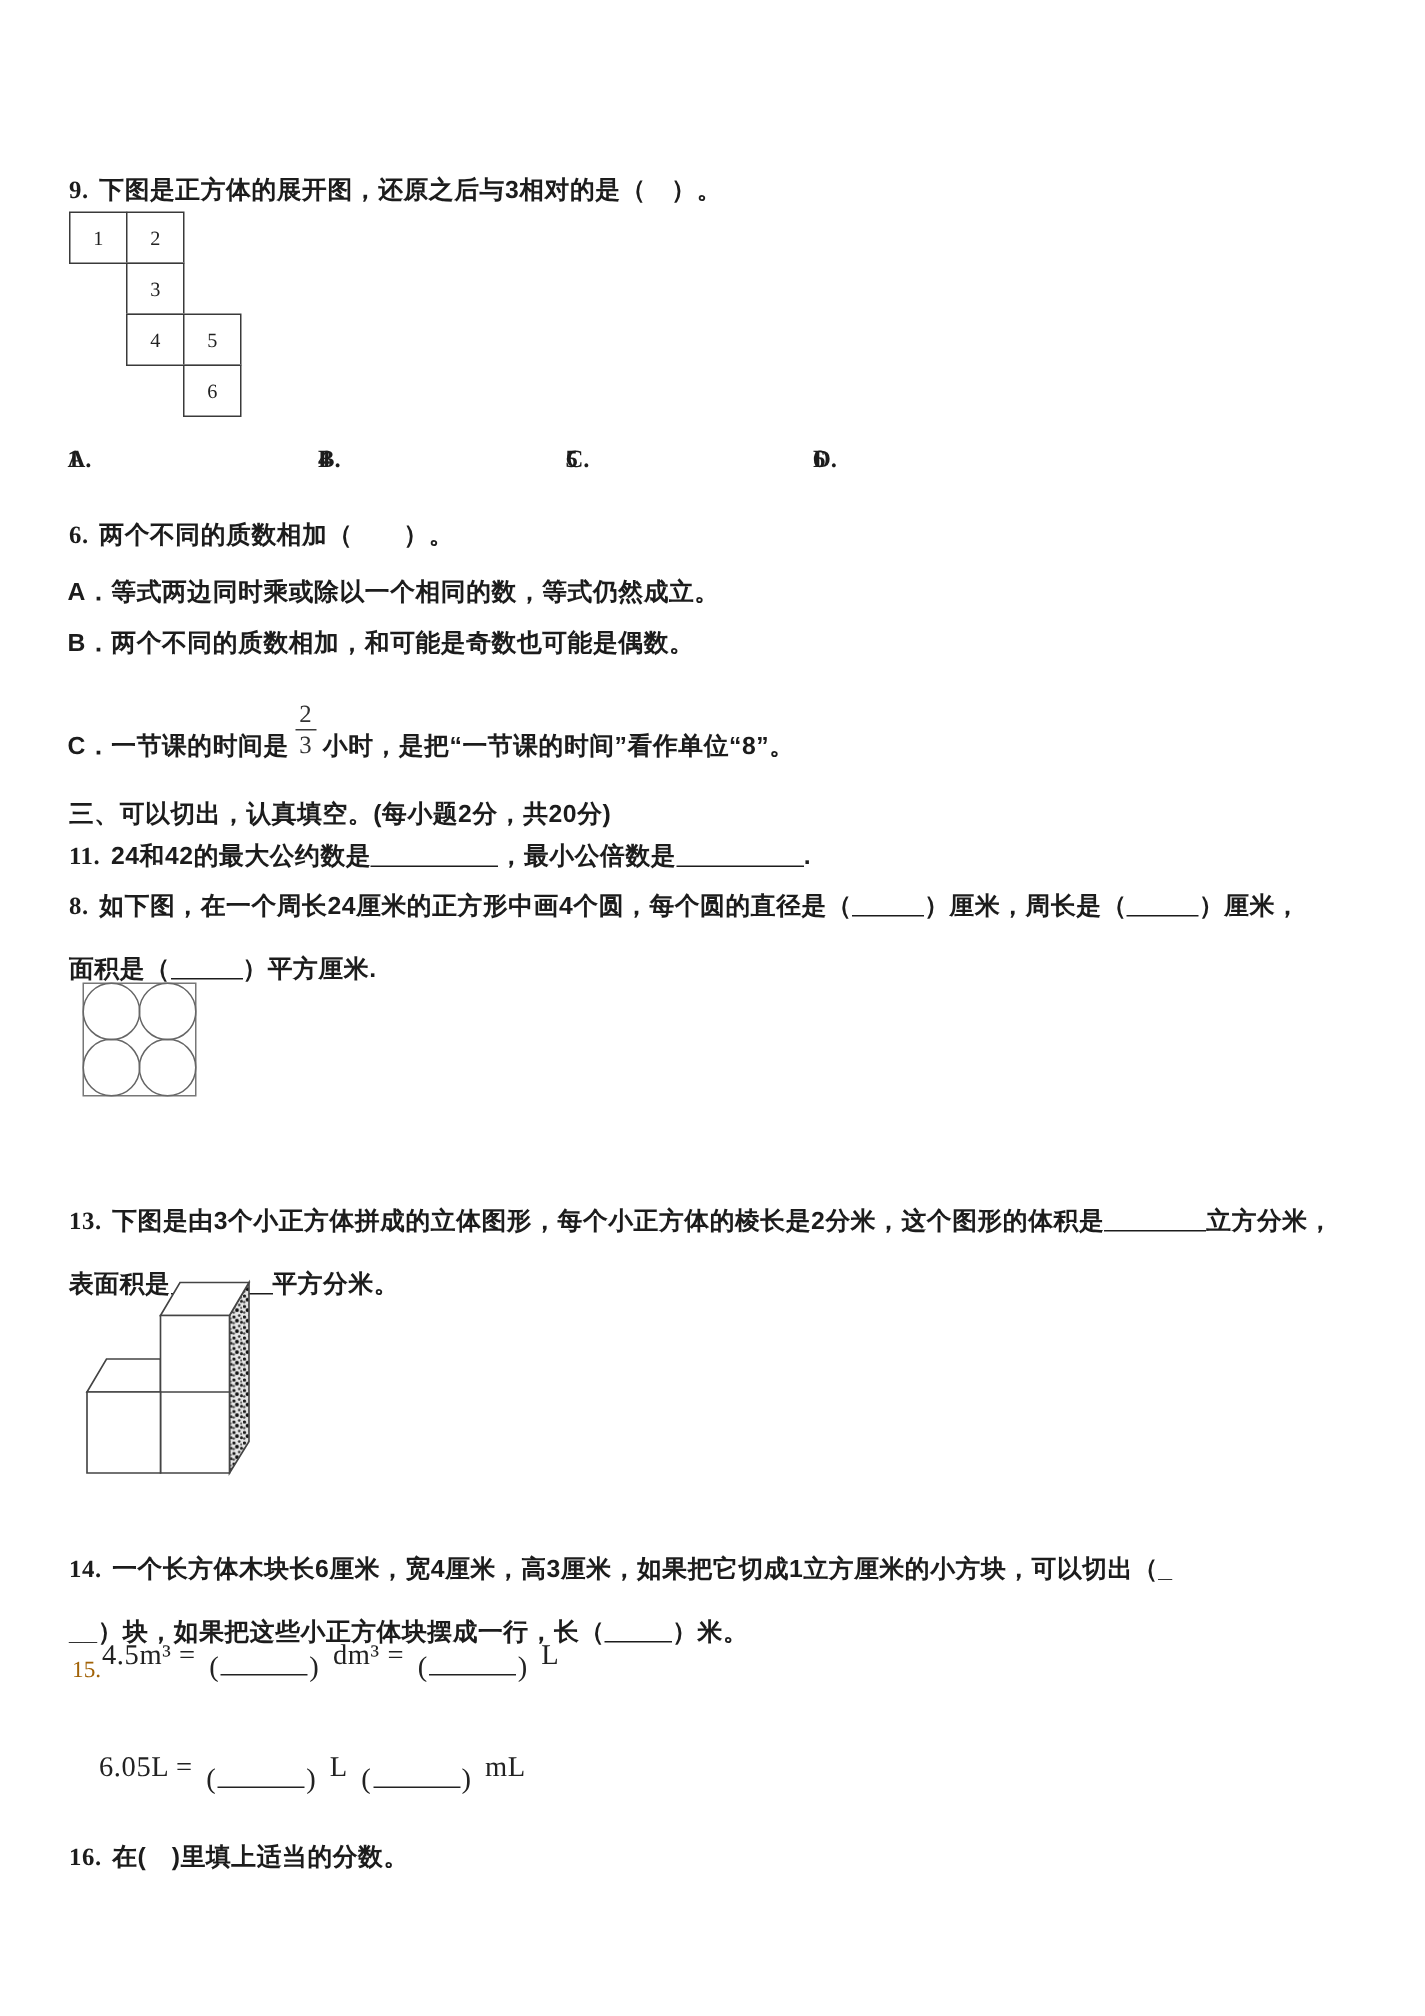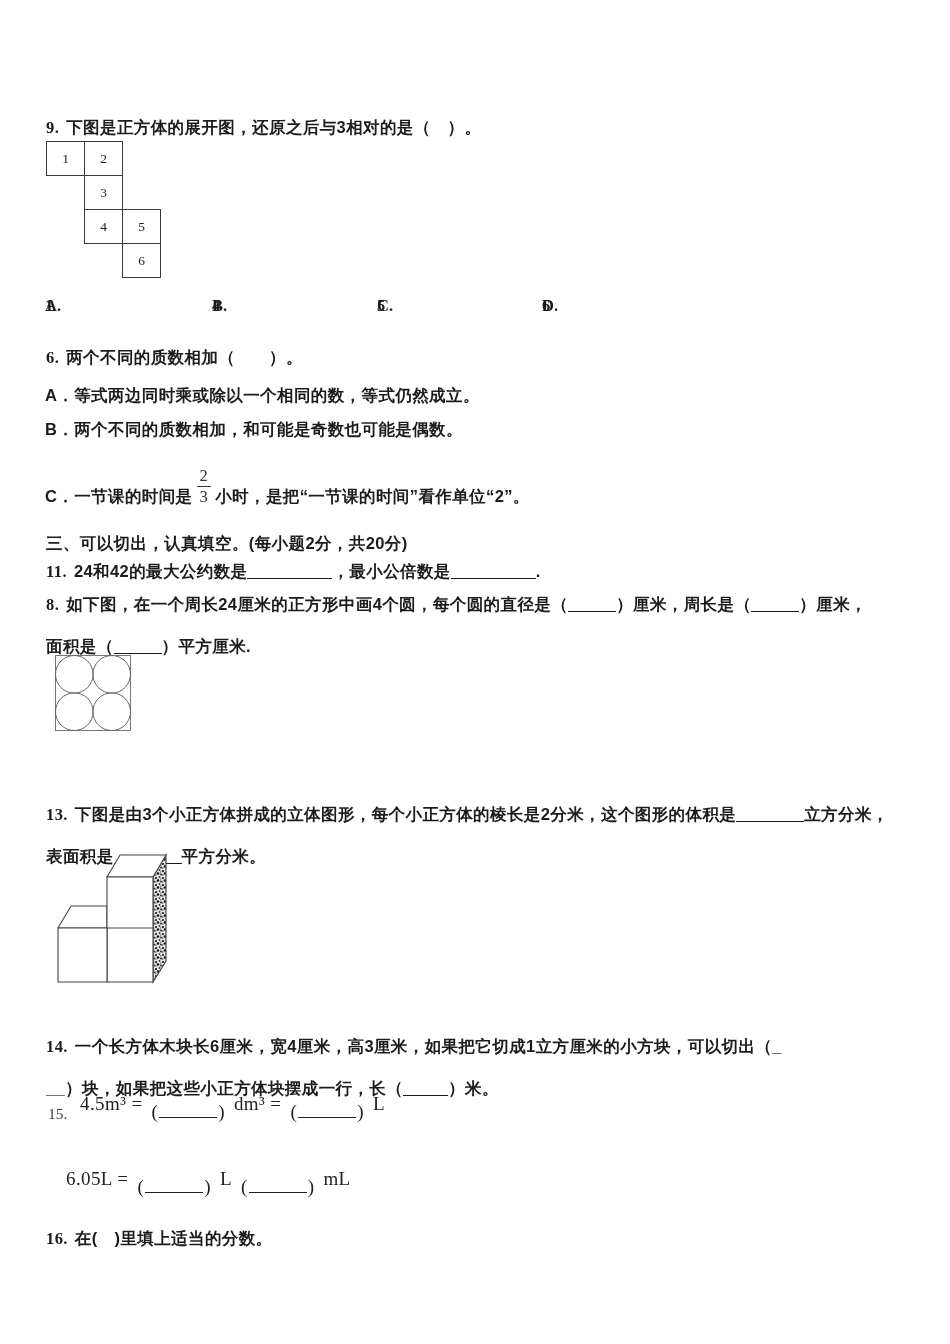--- a/index.html
+++ b/index.html
@@ -31,21 +31,21 @@
   .frac .fd{display:block;padding-top:1px;}
   .cline{line-height:20px;}
   
   .f15{position:absolute;font-family:"Liberation Serif",serif;font-weight:400;
        font-size:19px;color:#222;white-space:nowrap;letter-spacing:.4px;}
   .f15 .pblank{display:inline-block;position:relative;top:8px;margin:0 9px;
        font-size:19px;color:#222;}
   .f15 .bl{display:inline-block;width:58px;border-bottom:1.6px solid #222;
        height:11px;margin:0 1px;}
   .lbl15{position:absolute;font-family:"Liberation Serif",serif;font-weight:400;
-       font-size:15.5px;color:#404040;}
+       font-size:15.5px;color:#a16207;}
   .fig{position:absolute;}
 </style>
 </head>
 <body>
 
 <p class="line" style="top:100px;left:46px"><span class="qnum">9.</span><span>下图是正方体的展开图，还原之后与3相对的是（　）。</span></p>
 
 <div class="net">
   <div class="cell" style="left:0;top:0">1</div>
   <div class="cell" style="left:38px;top:0">2</div>
@@ -70,21 +70,21 @@
     </span>
   <span style="left:542px">
       <span class="optletter">D.</span>
       <span>6</span>
     </span>
 </div>
 
 <p class="line" style="top:330px;left:46px"><span class="qnum">6.</span><span>两个不同的质数相加（　　）。</span></p>
 <p class="line" style="top:368px;left:45px">A．等式两边同时乘或除以一个相同的数，等式仍然成立。</p>
 <p class="line" style="top:402px;left:45px">B．两个不同的质数相加，和可能是奇数也可能是偶数。</p>
-<p class="line cline" style="top:450px;left:45px"><span>C．一节课的时间是</span><span class="frac"><span class="fn">2</span><span class="fd">3</span></span><span>小时，是把“一节课的时间”看作单位“2”。</span></p>
+<p class="line cline" style="top:450px;left:45px"><span>C．一节课的时间是</span><span class="frac"><span class="fn">2</span><span class="fd">3</span></span><span>小时，是把“一节课的时间”看作单位“8”。</span></p>
 
 <p class="line" style="top:516px;left:46px">三、可以切出，认真填空。(每小题2分，共20分)</p>
 
 <p class="line" style="top:544px;left:46px"><span class="qnum">11.</span><span>24和42的最大公约数是</span><span class="blank w85"></span><span>，最小公倍数是</span><span class="blank w85"></span><span>.</span></p>
 
 <p class="line" style="top:577px;left:46px"><span class="qnum">8.</span><span>如下图，在一个周长24厘米的正方形中画4个圆，每个圆的直径是（</span><span class="blank w48"></span><span>）厘米，周长是（</span><span class="blank w48"></span><span>）厘米，</span></p>
 <p class="line" style="top:619px;left:46px"><span>面积是（</span><span class="blank w48"></span><span>）平方厘米.</span></p>
 
 <svg class="fig" style="left:53px;top:653px" width="80" height="80" viewBox="0 0 80 80">
   <rect x="2.5" y="2.5" width="75" height="75" fill="none" stroke="#777" stroke-width="1"></rect>
@@ -114,16 +114,16 @@
   <polygon points="8,80 21,58 57,58 57,80" fill="#ffffff" stroke="#444" stroke-width="1.1"></polygon>
   <polygon points="57,29 103,29 103,134 57,134" fill="#ffffff" stroke="#444" stroke-width="1.1"></polygon>
   <polygon points="8,80 57,80 57,134 8,134" fill="#ffffff" stroke="#444" stroke-width="1.1"></polygon>
   <line x1="57" y1="80" x2="103" y2="80" stroke="#444" stroke-width="1.1"></line>
 </svg>
 
 <p class="line" style="top:1019px;left:46px"><span class="qnum">14.</span><span>一个长方体木块长6厘米，宽4厘米，高3厘米，如果把它切成1立方厘米的小方块，可以切出（_</span></p>
 <p class="line" style="top:1061px;left:46px"><span>__）块，如果把这些小正方体块摆成一行，长（</span><span class="blank w45"></span><span>）米。</span></p>
 
 <span class="lbl15" style="top:1105px;left:48px">15.</span>
-<p class="f15" style="top:1093px;left:80px;margin:0"><span>4.5m³ =</span><span class="pblank">(<span class="bl"></span>)</span><span>dm³ =</span><span class="pblank">(<span class="bl"></span>)</span><span>L</span></p>
+<p class="f15" style="top:1093px;left:68px;margin:0"><span>4.5m³ =</span><span class="pblank">(<span class="bl"></span>)</span><span>dm³ =</span><span class="pblank">(<span class="bl"></span>)</span><span>L</span></p>
 <p class="f15" style="top:1150px;left:48px;margin:18px"><span>6.05L =</span><span class="pblank">(<span class="bl"></span>)</span><span>L</span><span class="pblank">(<span class="bl"></span>)</span><span>mL</span></p>
 
 <p class="line" style="top:1211px;left:46px"><span class="qnum">16.</span><span>在(　)里填上适当的分数。</span></p>
 
 </body></html>

